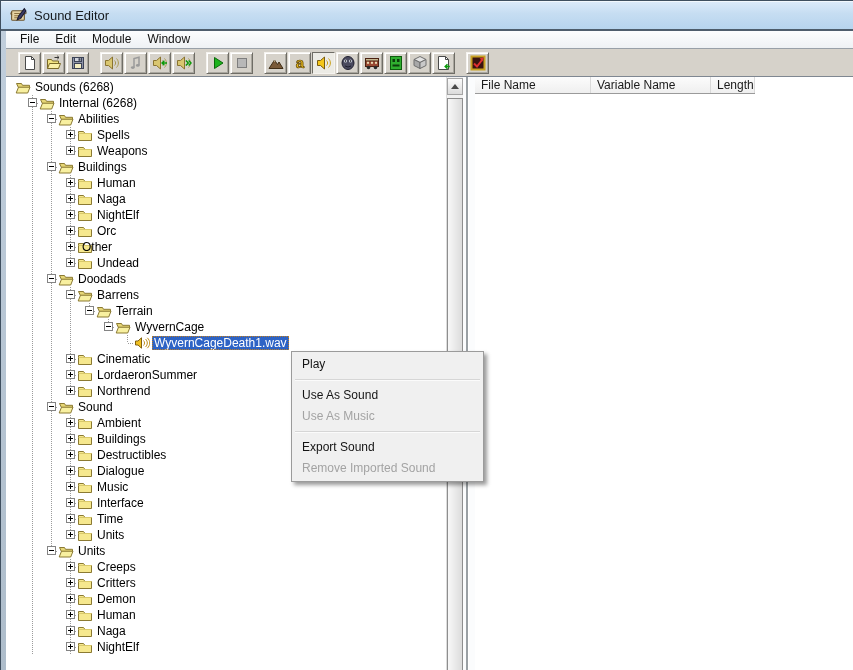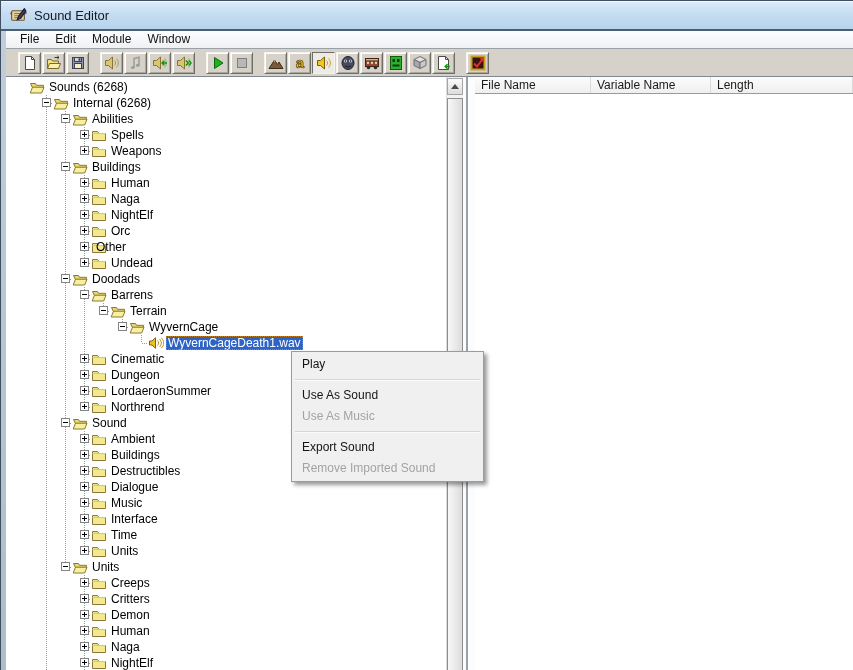--- a/index.html
+++ b/index.html
@@ -27,21 +27,21 @@
     display:flex;align-items:center;padding-left:12px;}
   .tb-group{display:flex;margin-right:10px;}
   .tb-btn{width:23px;height:22px;background:#d6d2ca;display:flex;align-items:center;justify-content:center;
     border:1px solid;border-color:#f5f3ef #6f6d66 #6f6d66 #f5f3ef;
     box-shadow:inset 1px 1px 0 #ffffff, inset -1px -1px 0 #a9a69e;margin-right:1px;}
   .tb-btn.pressed{background:#ecebe5;border-color:#6f6d66 #f5f3ef #f5f3ef #6f6d66;box-shadow:none;}
   .tb-btn svg{width:16px;height:16px;display:block;}
   
   .content{flex:1;display:flex;border-top:0;min-height:0;}
   .tree-pane{width:457px;background:#fff;position:relative;overflow:hidden;}
-  .tree-rows{position:absolute;left:0;top:2px;right:17px;bottom:0;overflow:hidden;margin-left:14px;}
+  .tree-rows{position:absolute;left:0;top:2px;right:17px;bottom:0;overflow:hidden;}
   .tree-row{position:relative;height:16px;}
   .t-line{position:absolute;}
   .vdot{width:1px;background:repeating-linear-gradient(180deg,#9b9b9b 0 1px,transparent 1px 2px);}
   .hdot{height:1px;background:repeating-linear-gradient(90deg,#9b9b9b 0 1px,transparent 1px 2px);}
   .expander{position:absolute;top:3px;width:9px;height:9px;background:#fff;border:1px solid #848484;}
   .expander .h{position:absolute;left:1px;right:1px;top:3px;height:1px;background:#000;}
   .expander .v{position:absolute;top:1px;bottom:1px;left:3px;width:1px;background:#000;}
   .t-icon{position:absolute;top:1px;width:16px;height:14px;}
   .t-icon svg{width:16px;height:14px;display:block;}
   .t-label{position:absolute;top:1px;height:14px;line-height:14px;font-size:12px;color:#000;
@@ -53,21 +53,21 @@
     border:1px solid #a5a5a5;display:flex;align-items:center;justify-content:center;}
   .scroll-up .tri{width:0;height:0;border-left:4px solid transparent;border-right:4px solid transparent;
     border-bottom:5px solid #4a4a4a;}
   .scroll-thumb{position:absolute;top:21px;left:0;right:0;bottom:0;
     background:linear-gradient(90deg,#f8f8f8,#dcdcdc);border:1px solid #8e8e8e;}
   
   .splitter{width:12px;background:#fbfcfd;position:relative;}
   .splitter::before{content:"";position:absolute;left:3px;top:0;bottom:0;width:2px;
     background:#9aa0a4;border-right:1px solid #fff;}
   
-  .right-pane{flex:1;background:#fff;display:flex;flex-direction:column;min-width:0;}
+  .right-pane{flex:1;background:#fff;display:flex;min-width:0;}
   .list-header{height:17px;display:flex;border-bottom:1px solid #9a9a9a;
     background:linear-gradient(#fcfcfc,#efefef);}
   .hcell{font-size:12px;color:#1a1a1a;line-height:16px;padding-left:6px;border-right:1px solid #d9d9d9;
     overflow:hidden;white-space:nowrap;}
   .list-body{flex:1;background:#fff;}
   
   .context-menu{position:absolute;left:290px;top:350px;width:193px;background:#f0f0f0;
     border:1px solid #9b9b9b;box-shadow:3px 3px 4px rgba(0,0,0,.4);padding:2px 0;z-index:50;}
   .cm-item{height:21px;line-height:21px;font-size:12px;color:#141414;padding-left:10px;white-space:nowrap;}
   .cm-item.disabled{color:#a3a3a3;}
@@ -580,38 +580,20 @@
                 <div class="expander" style="left: 60px;">
                   <div class="h"></div>
                   <div class="v"></div>
                 </div>
                 <span class="t-icon" style="left: 71px;">
                   <svg viewBox="0 0 16 14">
                     <path d="M1.5 3.5h5l1.5 2h6.5v7h-13z" fill="#f6e88e" stroke="#8b7a33"></path>
                     <path d="M1.5 5.5h13" stroke="#d8c86a"></path>
                   </svg>
                 </span>
-                <span class="t-label" style="left: 89px;">Dungeon</span>
-              </div>
-              <div class="tree-row">
-                <div class="t-line vdot" style="left: 26px; top: 0px; height: 16px;"></div>
-                <div class="t-line vdot" style="left: 45px; top: 0px; height: 16px;"></div>
-                <div class="t-line vdot" style="left: 64px; top: 0px; height: 8px;"></div>
-                <div class="t-line vdot" style="left: 64px; top: 8px; height: 8px;"></div>
-                <div class="t-line hdot" style="left: 65px; top: 8px; width: 6px;"></div>
-                <div class="expander" style="left: 60px;">
-                  <div class="h"></div>
-                  <div class="v"></div>
-                </div>
-                <span class="t-icon" style="left: 71px;">
-                  <svg viewBox="0 0 16 14">
-                    <path d="M1.5 3.5h5l1.5 2h6.5v7h-13z" fill="#f6e88e" stroke="#8b7a33"></path>
-                    <path d="M1.5 5.5h13" stroke="#d8c86a"></path>
-                  </svg>
-                </span>
                 <span class="t-label" style="left: 89px;">LordaeronSummer</span>
               </div>
               <div class="tree-row">
                 <div class="t-line vdot" style="left: 26px; top: 0px; height: 16px;"></div>
                 <div class="t-line vdot" style="left: 45px; top: 0px; height: 16px;"></div>
                 <div class="t-line vdot" style="left: 64px; top: 0px; height: 8px;"></div>
                 <div class="t-line hdot" style="left: 65px; top: 8px; width: 6px;"></div>
                 <div class="expander" style="left: 60px;">
                   <div class="h"></div>
                   <div class="v"></div>

